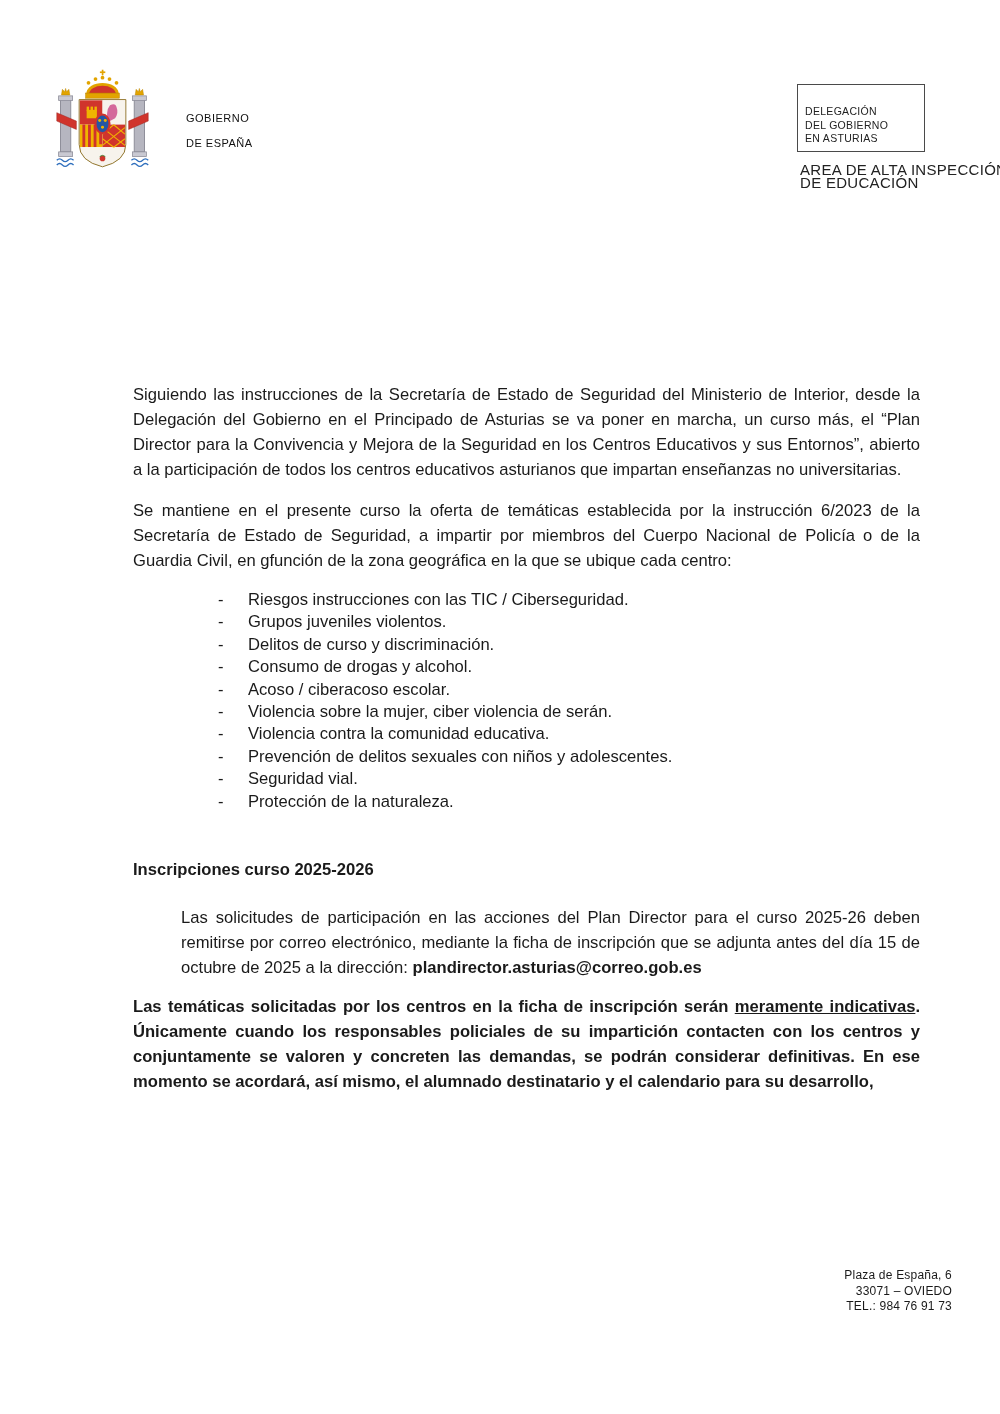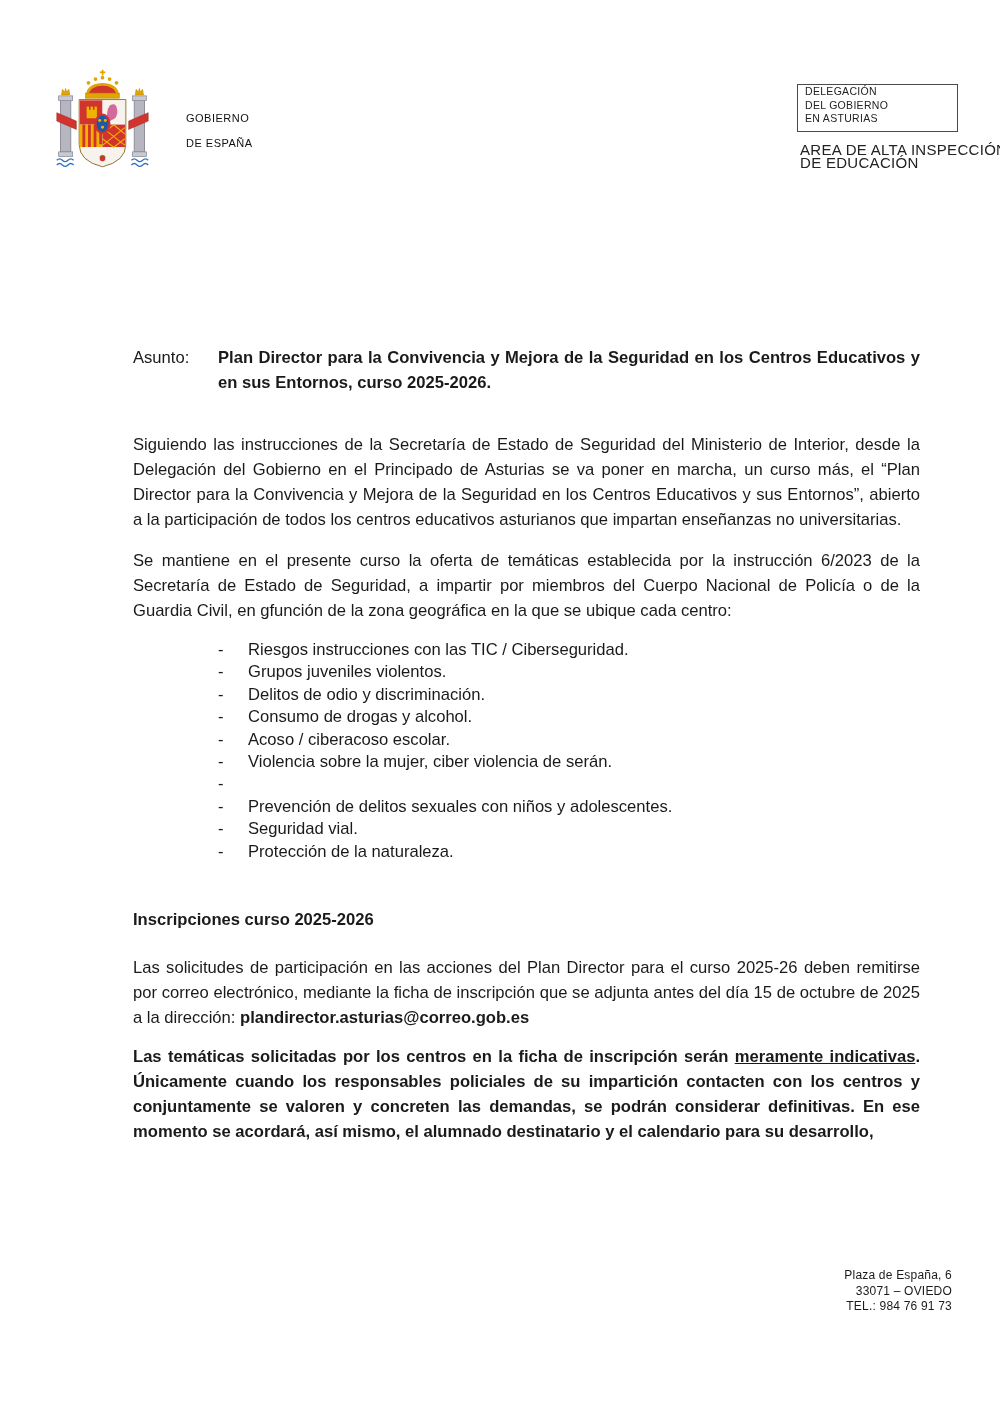--- a/index.html
+++ b/index.html
@@ -31,23 +31,23 @@
     white-space: nowrap;
   }
   .letterhead-right {
     position: absolute;
     left: 797px;
     top: 84px;
     width: 200px;
   }
   .delegation-box {
     box-sizing: border-box;
-    width: 161px;
+    width: 128px;
     border: 1.5px solid #4a4a4a;
-    padding: 0 7px 5px 7px;
+    padding: 20px 7px 5px 7px;
     font-size: 10.5px;
     line-height: 13.5px;
     letter-spacing: 0.3px;
     color: #222;
   }
   .area-text {
     margin-top: 11px;
     margin-left: 3px;
     font-size: 15px;
     line-height: 13.5px;
@@ -191,74 +191,71 @@
       <div>EN ASTURIAS</div>
     </div>
     <div class="area-text">
       <div>AREA DE ALTA INSPECCIÓN</div>
       <div>DE EDUCACIÓN</div>
     </div>
   </div>
 
   <div class="content">
 
-    <div class="subject-row">
-      <div class="subject-label">Asunto:</div>
-      <div class="subject-text">Plan Director para la Convivencia y Mejora de la Seguridad en los Centros Educativos y en sus Entornos, curso 2025-2026.</div>
-    </div>
 
     <p class="para p1" style="margin-bottom:0;">Siguiendo las instrucciones de la Secretaría de Estado de Seguridad del Ministerio de Interior, desde la Delegación del Gobierno en el Principado de Asturias se va poner en marcha, un curso más, el “Plan Director para la Convivencia y Mejora de la Seguridad en los Centros Educativos y sus Entornos”, abierto a la participación de todos los centros educativos asturianos que impartan enseñanzas no universitarias.</p>
 
     <p class="para p2" style="margin-bottom:16px;">Se mantiene en el presente curso la oferta de temáticas establecida por la instrucción 6/2023 de la Secretaría de Estado de Seguridad, a impartir por miembros del Cuerpo Nacional de Policía o de la Guardia Civil, en gfunción de la zona geográfica en la que se ubique cada centro:</p>
 
     <div class="bullet-list">
       <div class="bullet-item">
           <span class="bullet-dash">-</span>
           <span>Riesgos instrucciones con las TIC / Ciberseguridad.</span>
         </div>
       <div class="bullet-item">
           <span class="bullet-dash">-</span>
           <span>Grupos juveniles violentos.</span>
         </div>
       <div class="bullet-item">
           <span class="bullet-dash">-</span>
-          <span>Delitos de odio y discriminación.</span>
+          <span>Delitos de curso y discriminación.</span>
         </div>
       <div class="bullet-item">
           <span class="bullet-dash">-</span>
           <span>Consumo de drogas y alcohol.</span>
         </div>
       <div class="bullet-item">
           <span class="bullet-dash">-</span>
           <span>Acoso / ciberacoso escolar.</span>
         </div>
       <div class="bullet-item">
           <span class="bullet-dash">-</span>
           <span>Violencia sobre la mujer, ciber violencia de serán.</span>
         </div>
       <div class="bullet-item">
           <span class="bullet-dash">-</span>
+          <span>Violencia contra la comunidad educativa.</span>
         </div>
       <div class="bullet-item">
           <span class="bullet-dash">-</span>
           <span>Prevención de delitos sexuales con niños y adolescentes.</span>
         </div>
       <div class="bullet-item">
           <span class="bullet-dash">-</span>
           <span>Seguridad vial.</span>
         </div>
       <div class="bullet-item">
           <span class="bullet-dash">-</span>
           <span>Protección de la naturaleza.</span>
         </div>
     </div>
 
     <div class="section-heading">Inscripciones curso 2025-2026</div>
 
-    <p class="para p3" style="margin-bottom:0;"><span>Las solicitudes de participación en las acciones del Plan Director para el curso 2025-26 deben remitirse por correo electrónico, mediante la ficha de inscripción que se adjunta antes del día 15 de octubre de 2025 a la dirección: </span><span class="email-bold">plandirector.asturias@correo.gob.es</span></p>
+    <p class="para p3" style="margin-bottom:0;margin-left:48px;"><span>Las solicitudes de participación en las acciones del Plan Director para el curso 2025-26 deben remitirse por correo electrónico, mediante la ficha de inscripción que se adjunta antes del día 15 de octubre de 2025 a la dirección: </span><span class="email-bold">plandirector.asturias@correo.gob.es</span></p>
 
     <p class="para p4" style="margin-bottom:0;"><span>Las temáticas solicitadas por los centros en la ficha de inscripción serán </span><span class="underlined">meramente indicativas</span><span>. Únicamente cuando los responsables policiales de su impartición contacten con los centros y conjuntamente se valoren y concreten las demandas, se podrán considerar definitivas. En ese momento se acordará, así mismo, el alumnado destinatario y el calendario para su desarrollo,</span></p>
 
 
   </div>
 
   <div class="footer">
     <div>Plaza de España, 6</div>
     <div>33071 – OVIEDO</div>
     <div>TEL.: 984 76 91 73</div>

